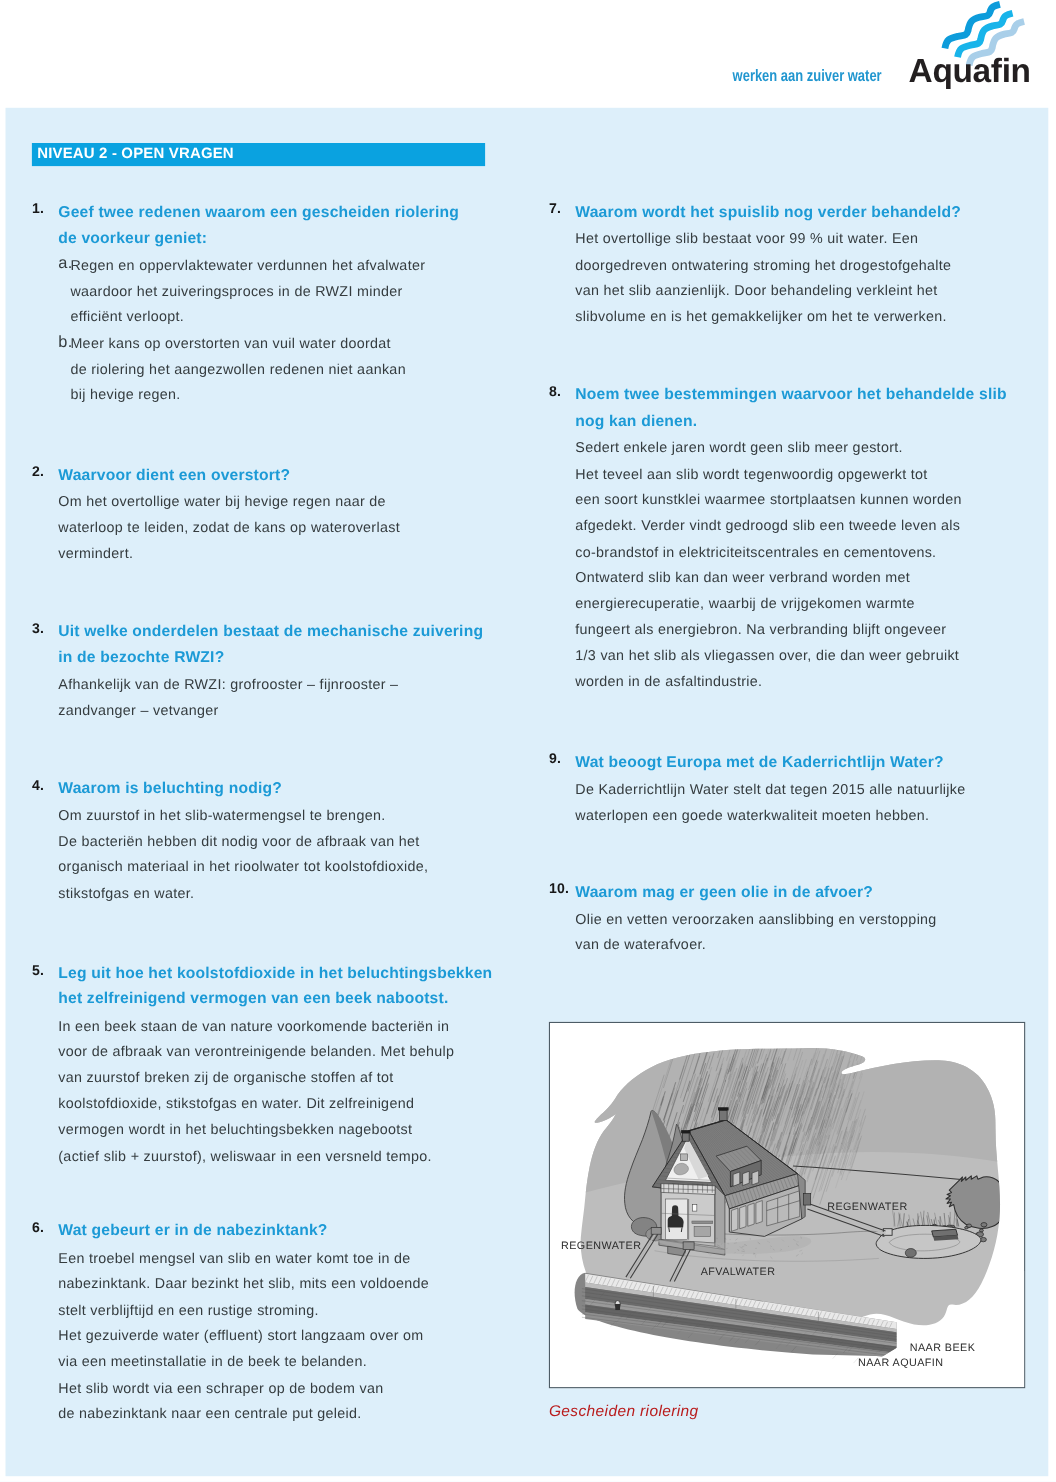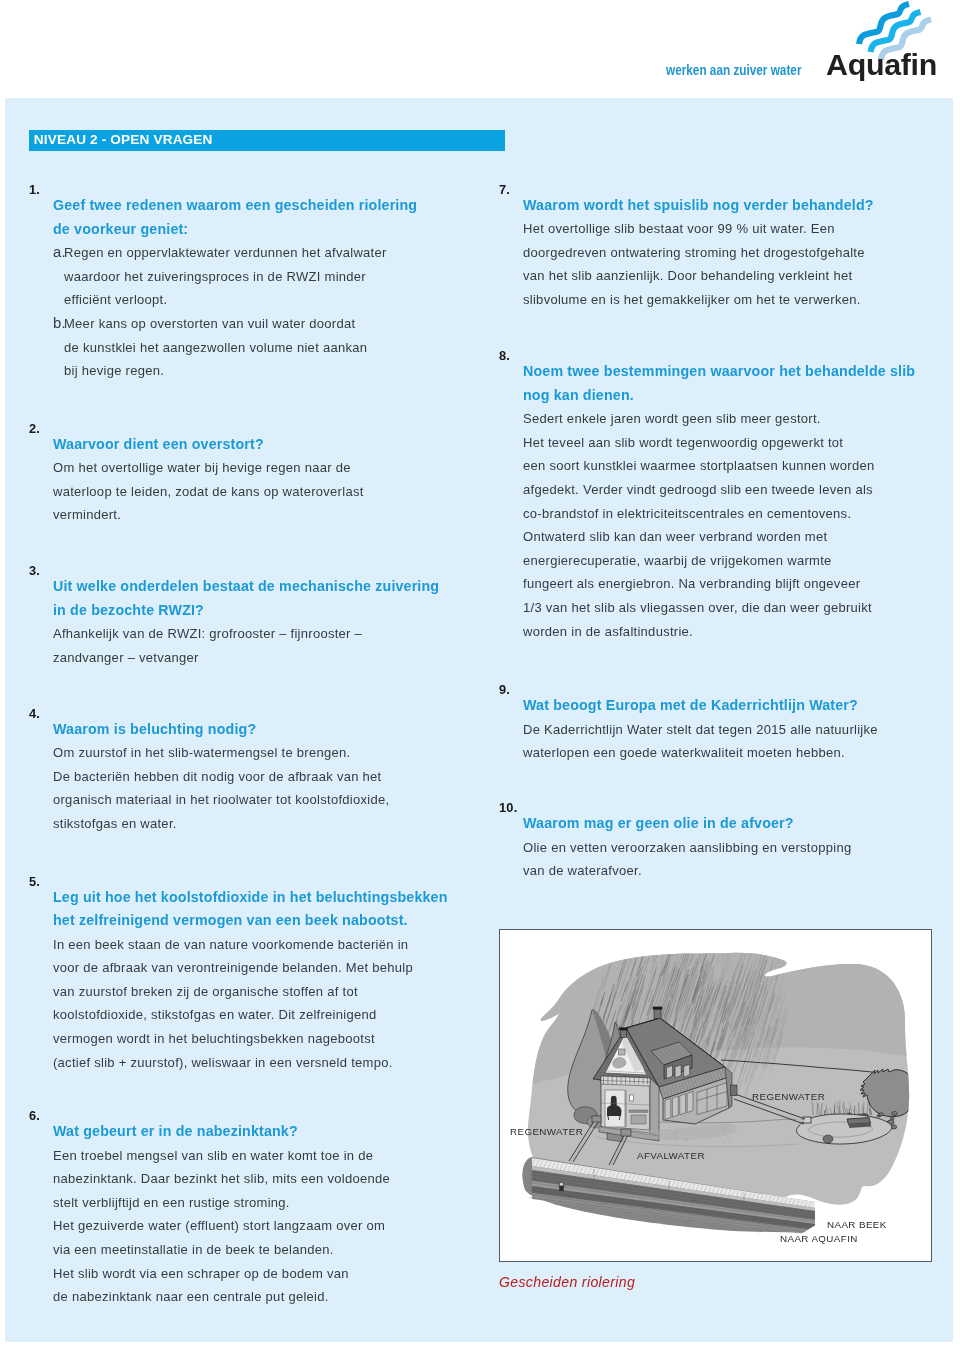--- a/index.html
+++ b/index.html
@@ -4,25 +4,25 @@
 <title>Aquafin</title>
 <style>
   html,body{margin:0;padding:0;}
   body{width:960px;height:1347px;background:#ffffff;
        font-family:"Liberation Sans",sans-serif;
        -webkit-font-smoothing:antialiased;text-rendering:optimizeLegibility;}
   #page{position:relative;width:960px;height:1347px;overflow:hidden;background:#fff;}
   .panel{position:absolute;left:5px;top:98px;width:948px;height:1244px;background:#ddeffa;}
   .tagline{position:absolute;left:666px;top:61px;color:#2196cf;font-size:15px;font-weight:700;white-space:nowrap;transform:scaleX(0.785);transform-origin:left top;}
   .logo{position:absolute;left:815px;top:0;}
-  .banner{position:absolute;left:29px;top:130px;width:476px;height:21px;background:#0aa2e0;}
+  .banner{position:absolute;left:29px;top:130px;width:412px;height:21px;background:#0aa2e0;}
   .banner span{position:absolute;left:4.8px;top:1.8px;color:#fff;font-weight:700;font-size:13.6px;letter-spacing:.16px;}
   .qa{position:absolute;}
   .num{position:absolute;left:0;top:0;font-weight:700;font-size:12.8px;color:#181818;line-height:23.6px;letter-spacing:.2px;}
-  .bd{position:absolute;left:24px;top:16px;}
+  .bd{position:absolute;left:24px;top:4px;}
   .q{color:#1c9ad6;font-weight:700;font-size:14.25px;line-height:23.6px;letter-spacing:0.16px;white-space:nowrap;}
   .a{color:#353c3f;font-size:13px;line-height:23.6px;letter-spacing:0.28px;white-space:nowrap;}
   .sub{position:relative;}
   .sub .mk{position:absolute;left:0;top:0;font-size:14.85px;line-height:23.6px;color:#353c3f;letter-spacing:0.28px;}
   .sub .sl{margin-left:11px;}
   .figbox{position:absolute;left:499px;top:929px;width:433px;height:333px;border:1px solid #4d5c66;box-sizing:border-box;background:#fff;overflow:hidden;}
   .figsvg{display:block;position:absolute;left:-1px;top:-1px;}
   .cap{position:absolute;left:499px;top:1272.8px;color:#b91c1c;font-style:italic;font-size:14.1px;line-height:18px;letter-spacing:.34px;}
 </style>
 </head>
@@ -52,21 +52,21 @@
         <div class="sl">
           <div class="a">Regen en oppervlaktewater verdunnen het afvalwater</div>
           <div class="a">waardoor het zuiveringsproces in de RWZI minder</div>
           <div class="a">efficiënt verloopt.</div>
         </div>
       </div>
       <div class="sub">
         <span class="mk">b.</span>
         <div class="sl">
           <div class="a">Meer kans op overstorten van vuil water doordat</div>
-          <div class="a">de kunstklei het aangezwollen volume niet aankan</div>
+          <div class="a">de riolering het aangezwollen redenen niet aankan</div>
           <div class="a">bij hevige regen.</div>
         </div>
       </div>
     </div>
   </div>
   <div class="qa" style="left:29.0px;top:416.5px">
     <div class="num">2.</div>
     <div class="bd">
       <div class="q">Waarvoor dient een overstort?</div>
       <div class="a">Om het overtollige water bij hevige regen naar de</div>

